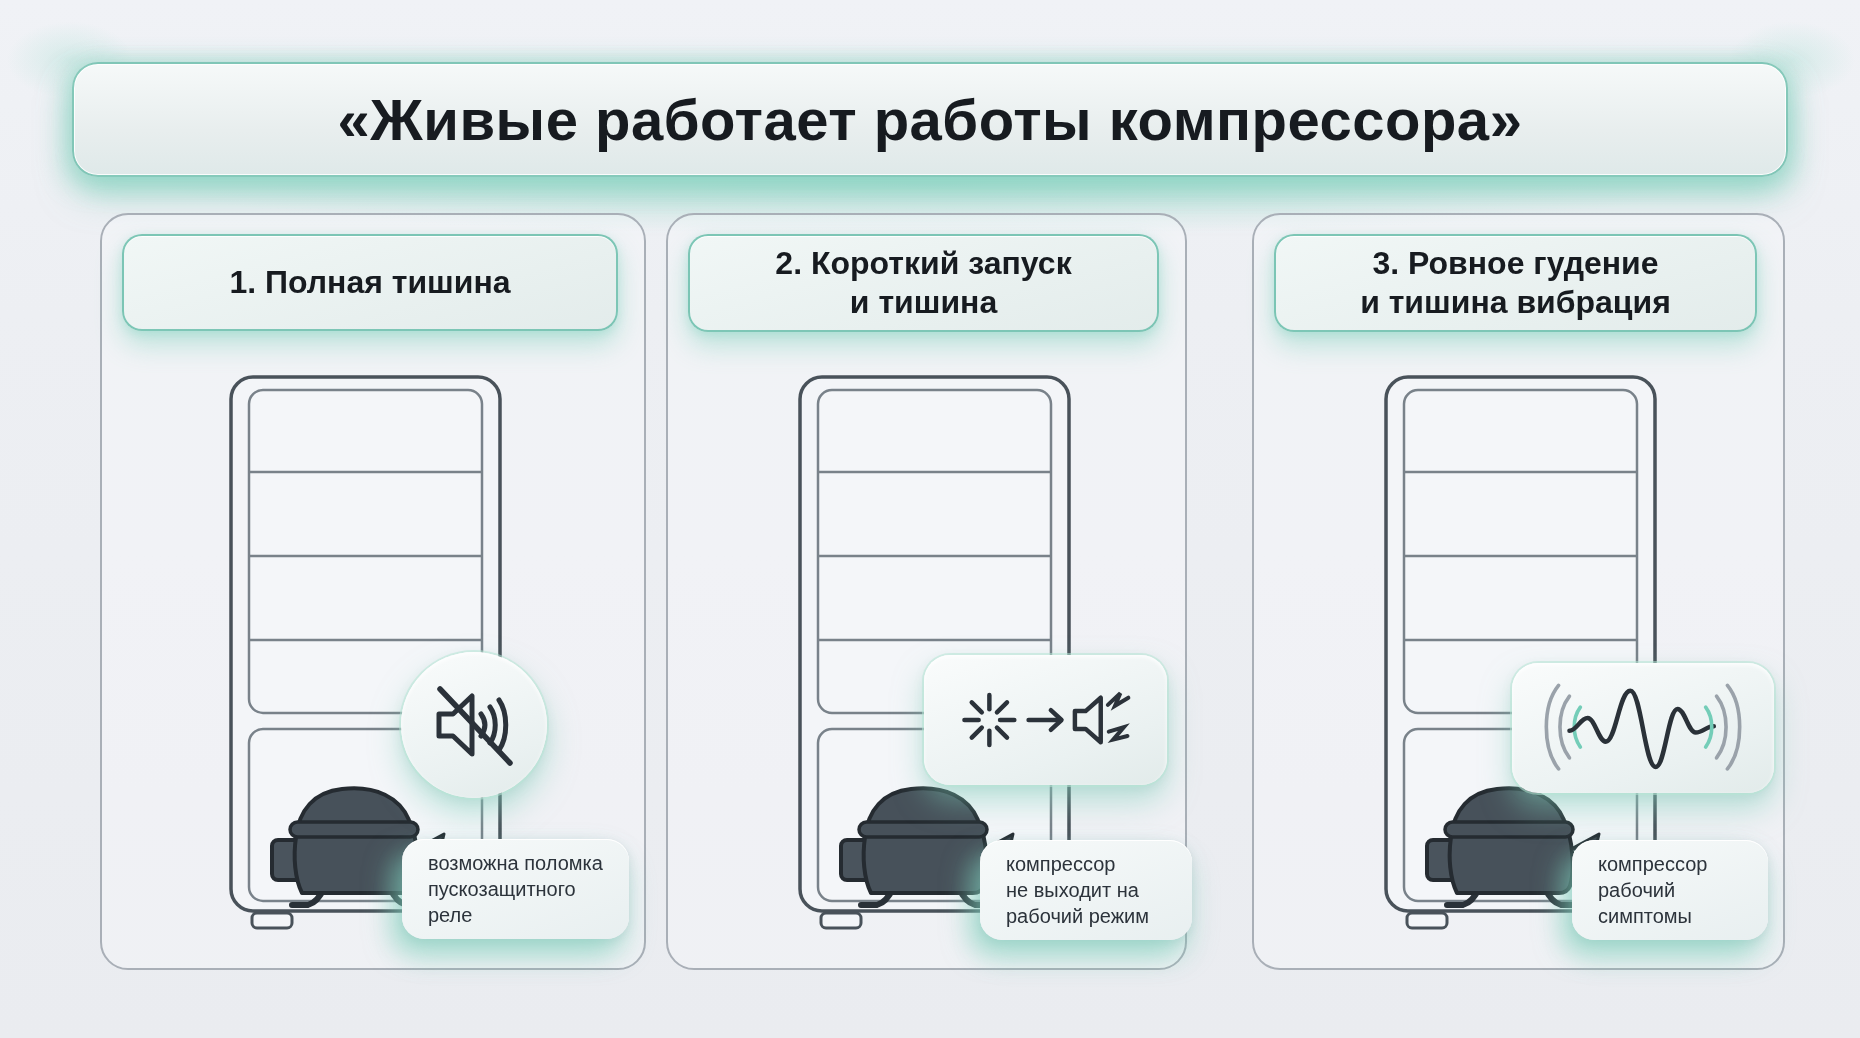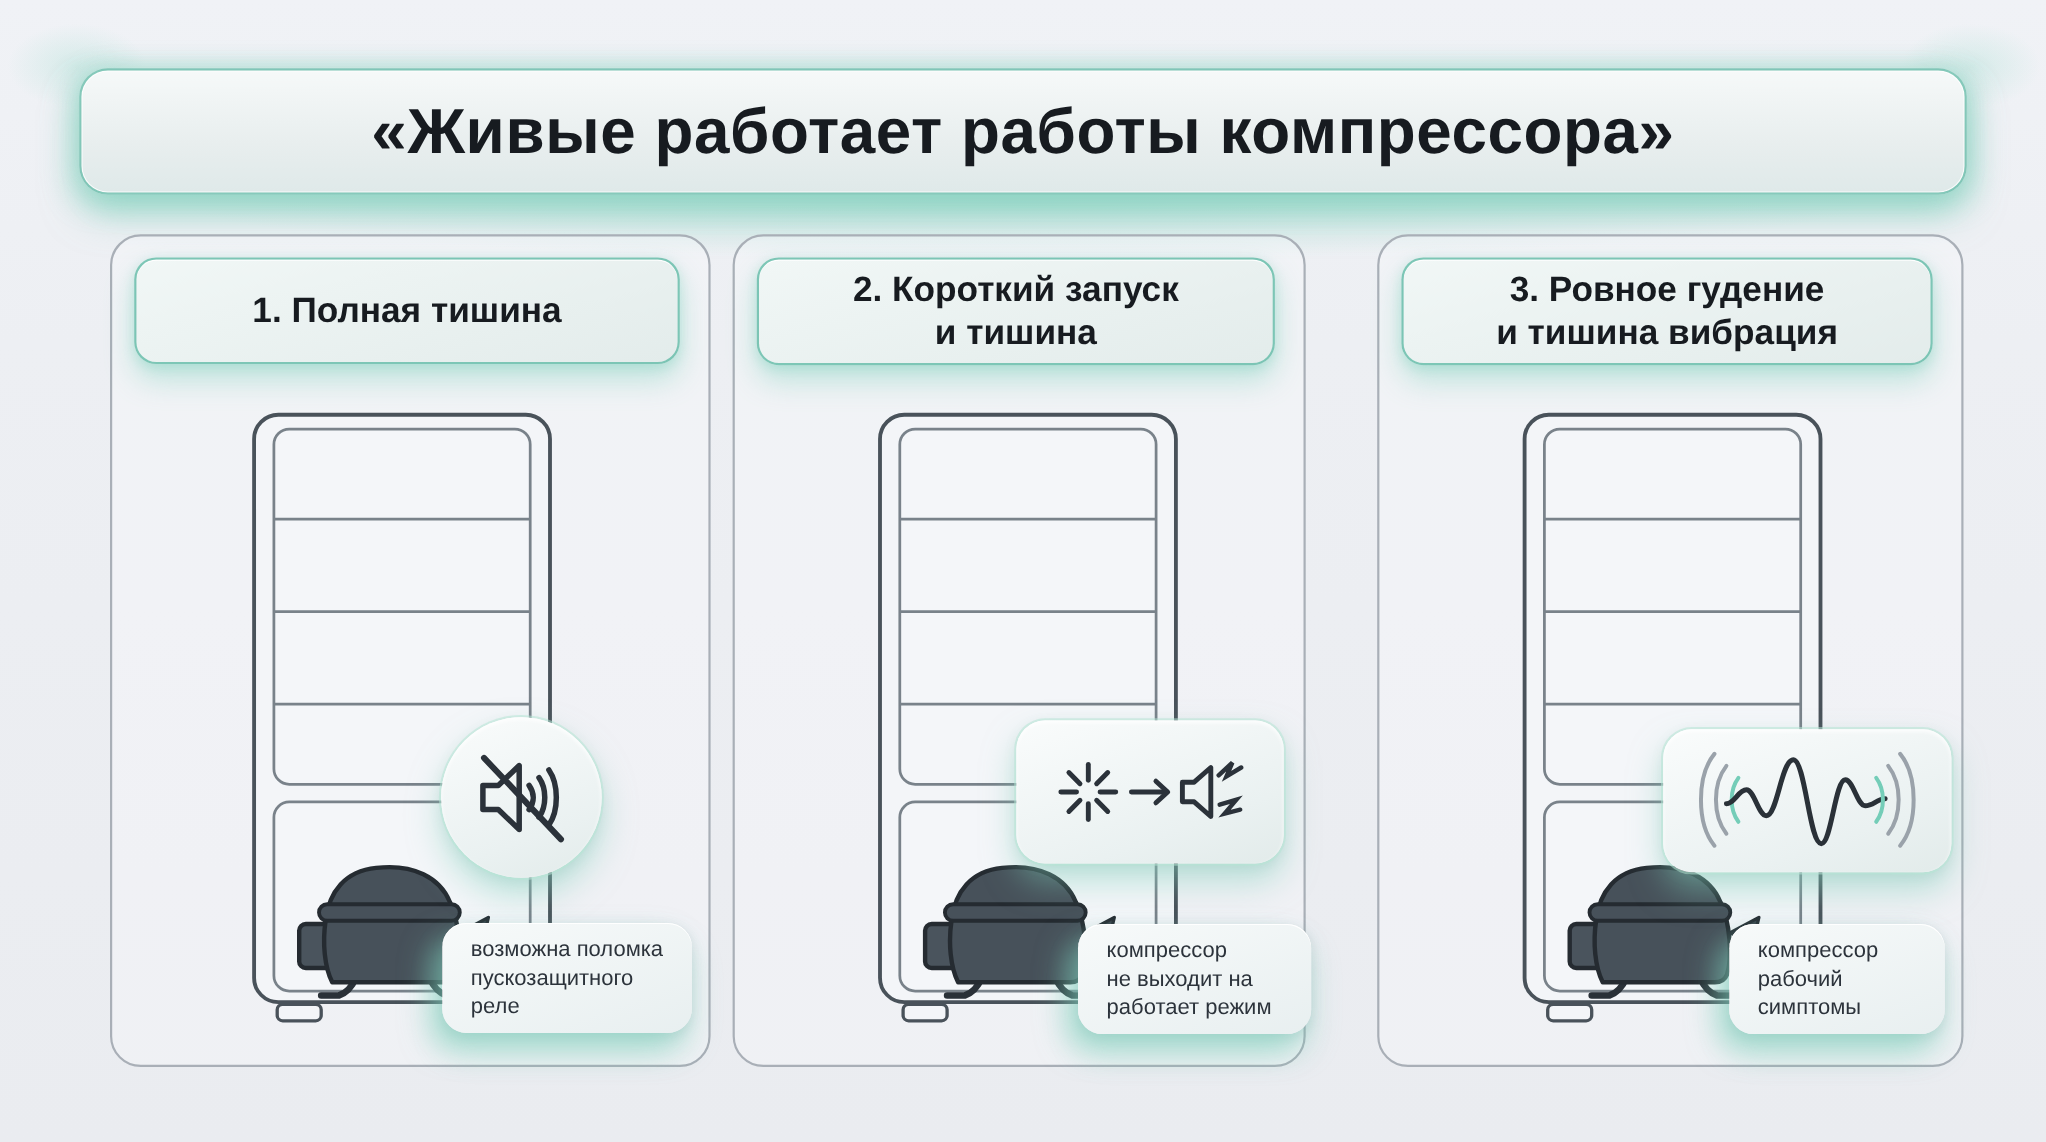--- a/index.html
+++ b/index.html
@@ -161,21 +161,21 @@
           <path d="M121 44 L133 55 L121 66" stroke-linejoin="round"></path>
         </g>
         <path d="M148 45 L160 45 L177 30 L177 80 L160 65 L148 65 Z" fill="none" stroke="#2b323a" stroke-width="5" stroke-linejoin="round"></path>
         <path d="M185 38 L199 25 L193 39 L208 30" fill="none" stroke="#2b323a" stroke-width="4.5" stroke-linecap="round"></path>
         <path d="M186 68 L203 63 L191 77 L207 73" fill="none" stroke="#2b323a" stroke-width="4.5" stroke-linecap="round"></path>
       </svg>
     </div>
     <div class="callout" id="callout-2">
       <span class="note-line">компрессор</span>
       <span class="note-line">не выходит на</span>
-      <span class="note-line">работает режим</span>
+      <span class="note-line">рабочий режим</span>
     </div>
   </div>
 
   <div class="panel" id="panel-3">
     <div class="panel-header">
       <span class="header-line">3. Ровное гудение</span>
       <span class="header-line">и тишина вибрация</span>
     </div>
     <div class="fridge-wrap">
       <svg width="275" height="556" viewBox="0 0 275 556">

